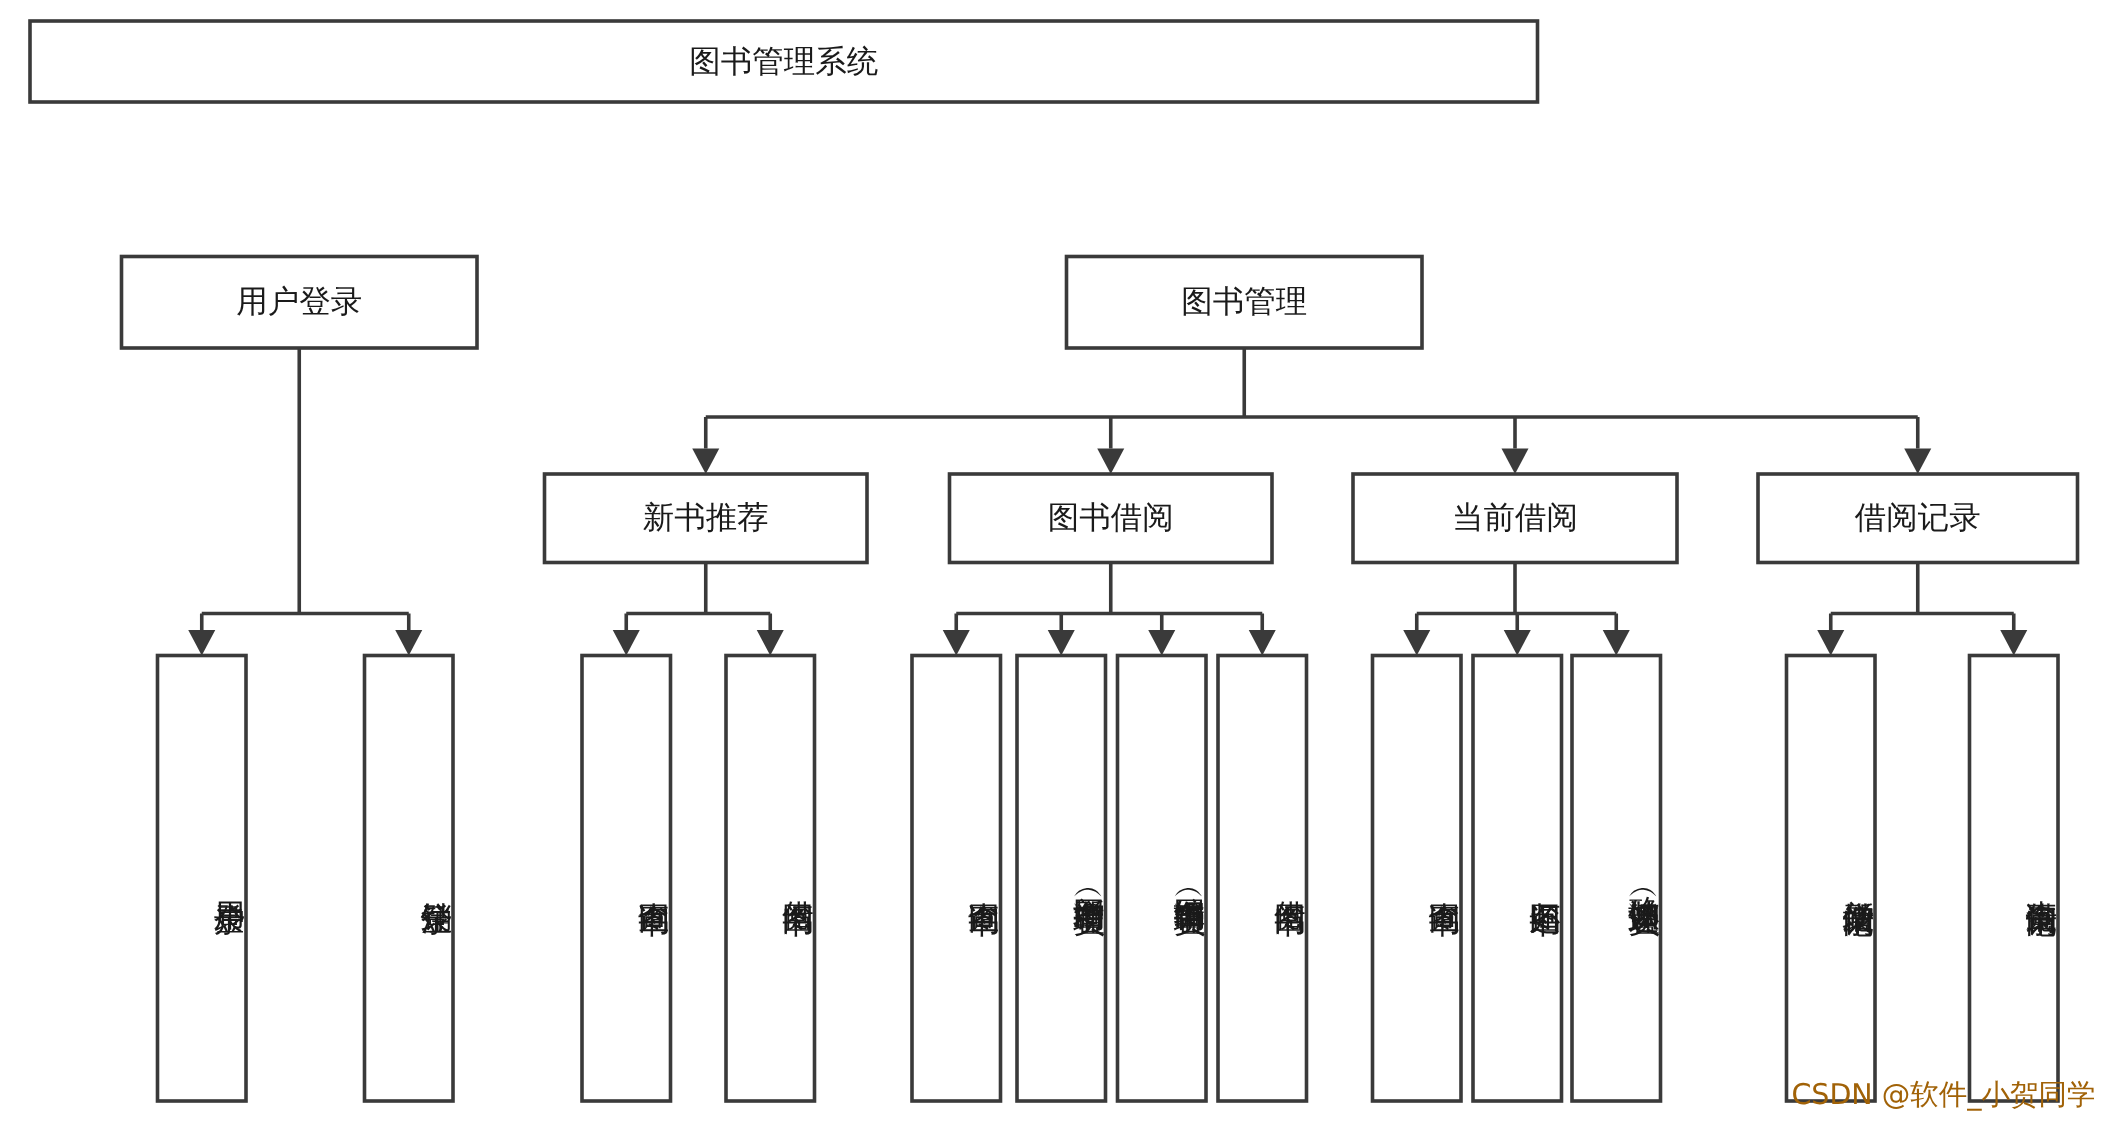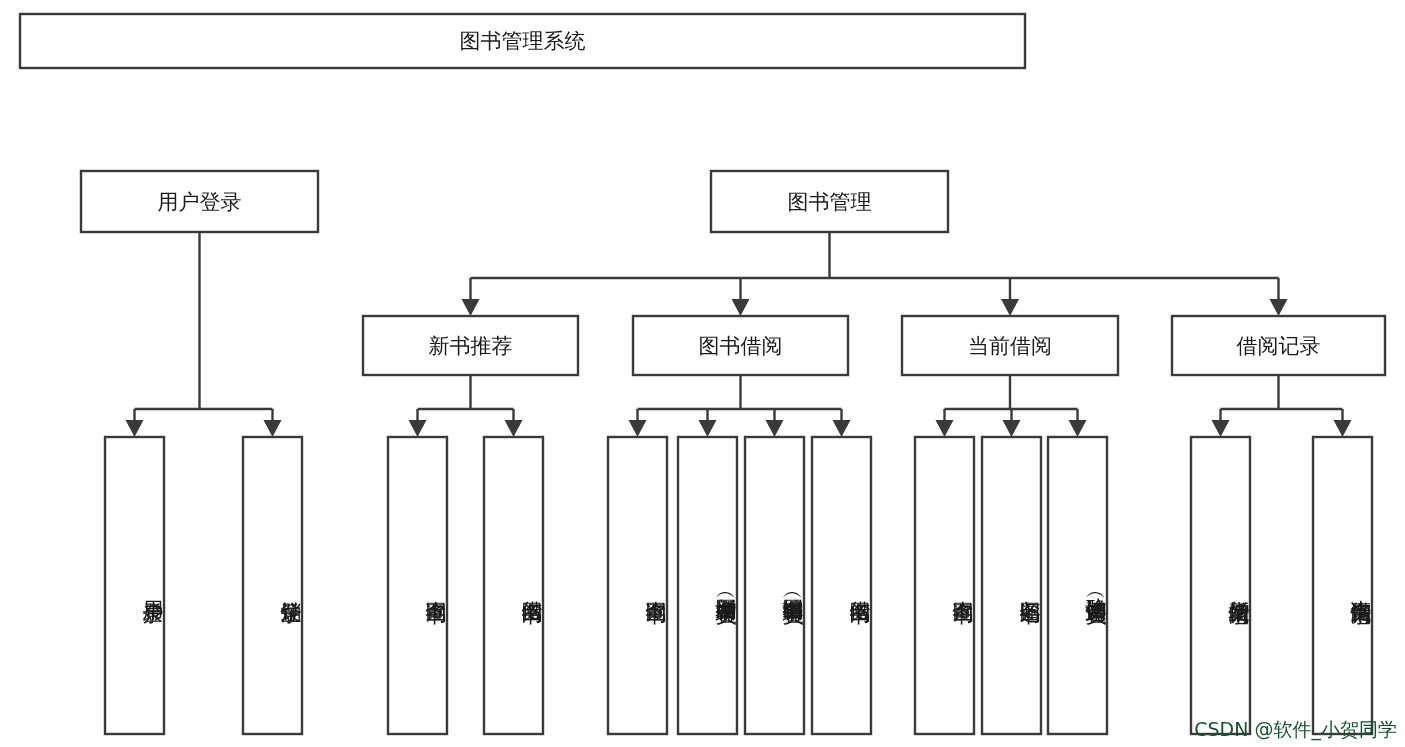--- a/index.html
+++ b/index.html
@@ -63,21 +63,21 @@
     justify-content: center;
     white-space: nowrap;
     pointer-events: none;
   }
   .watermark {
     position: absolute;
     right: 8px;
     bottom: 4px;
     font-family: "DejaVu Sans", "Liberation Sans", sans-serif;
     font-size: 19px;
-    color: #14532d;
+    color: #a16207;
     white-space: nowrap;
   }
 </style>
 </head>
 <body>
 
 <div id="diagram-root">
 
   <svg class="diagram-canvas" viewBox="0 0 1405 747">
     <g id="connector-layer">

